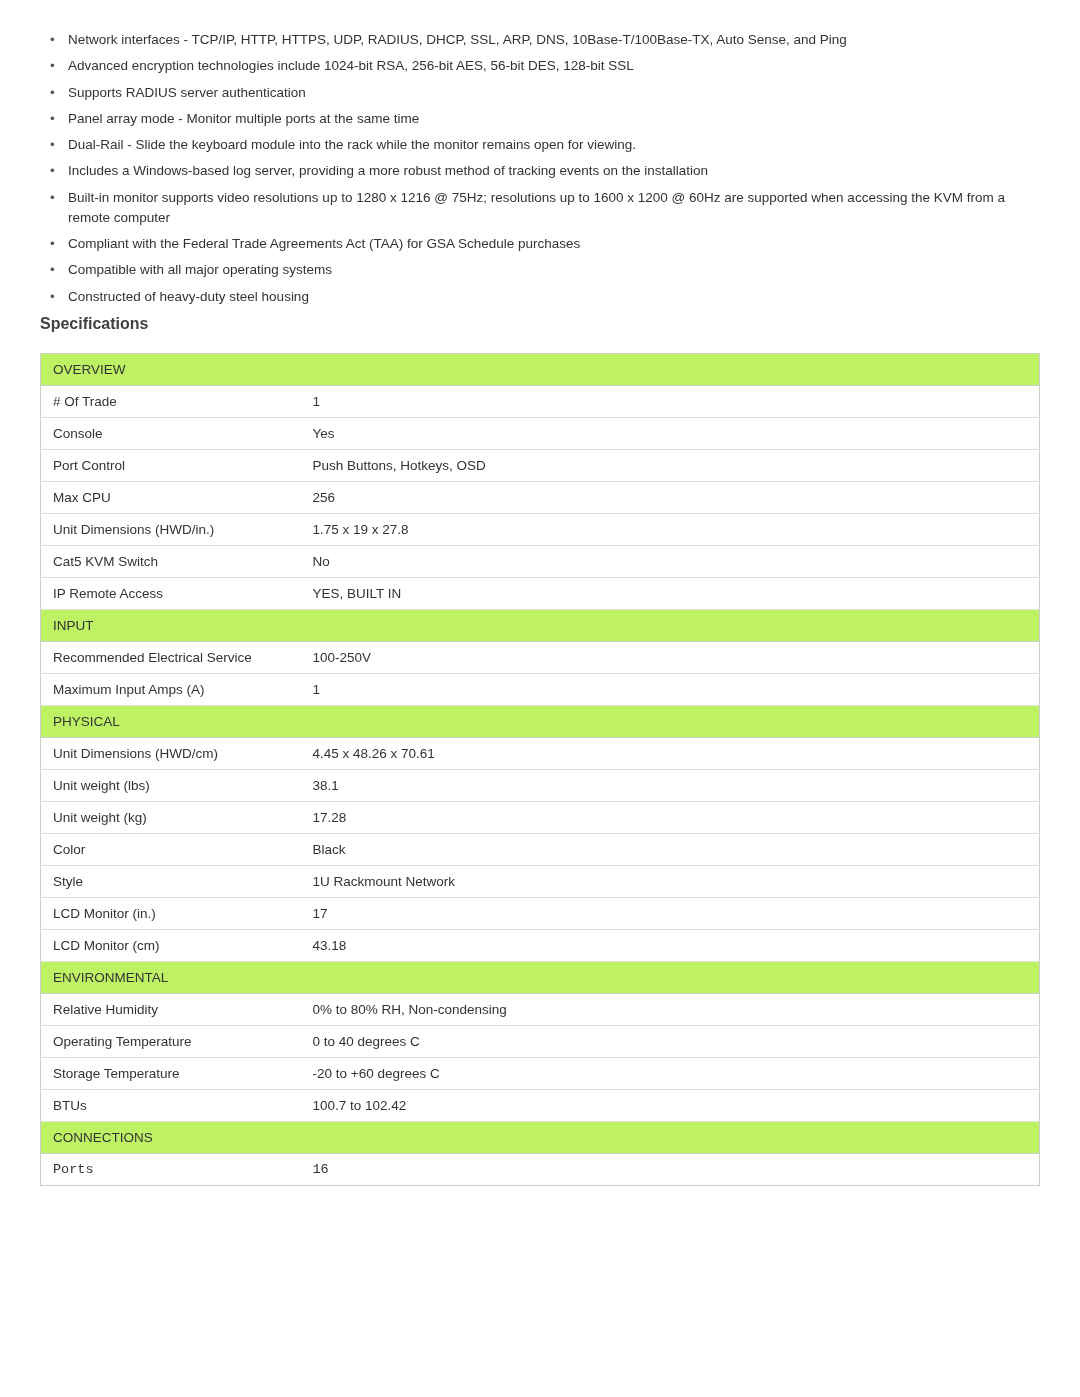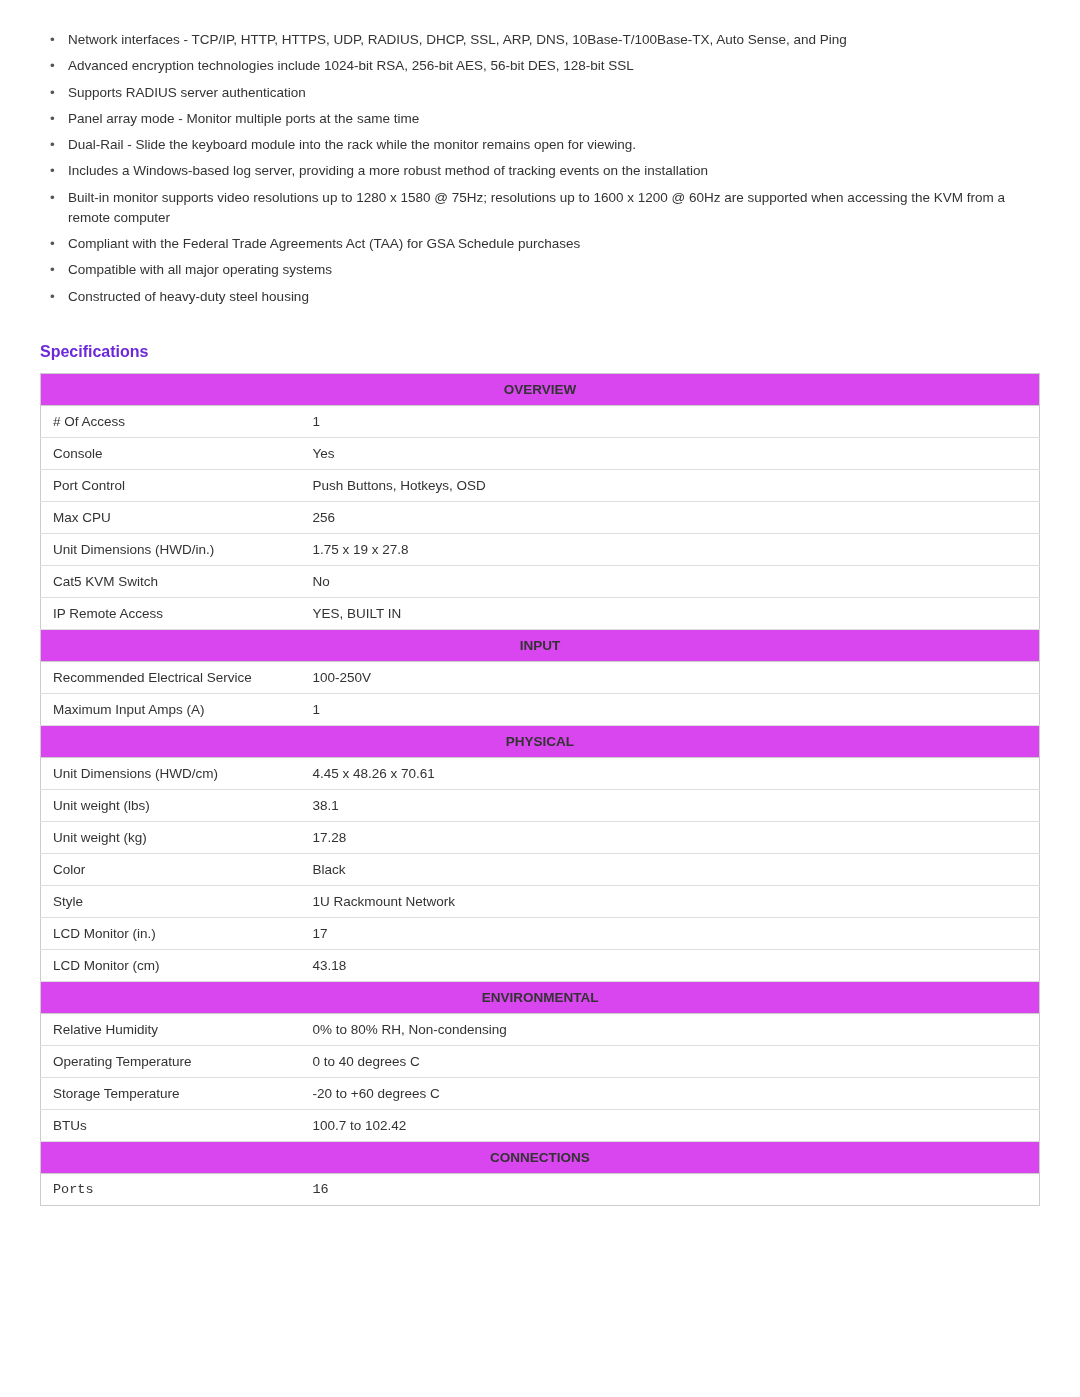--- a/index.html
+++ b/index.html
@@ -13,44 +13,44 @@
       font-size: 14px;
       color: #333;
       background: #fff;
       padding: 30px 40px;
       max-width: 1080px;
     }
 
     .bullet-list {
       list-style: none;
       padding-left: 10px;
-      margin-bottom: 36px;
+      margin-bottom: 8px;
     }
 
     .bullet-list li {
       position: relative;
       padding-left: 18px;
       margin-bottom: 6px;
       font-size: 13.5px;
       color: #333;
       line-height: 1.5;
     }
 
     .bullet-list li::before {
       content: "•";
       position: absolute;
       left: 0;
       color: #555;
     }
 
     .section-title {
-      color: #6d28d9;
+      color: #404040;
       font-size: 16px;
       font-weight: bold;
-      margin-bottom: 12px;
+      margin-bottom: 20px;
     }
 
     .specs-table {
       width: 100%;
       border-collapse: collapse;
       border: 1px solid #ccc;
     }
 
     .specs-table td {
       padding: 8px 12px;
@@ -58,26 +58,25 @@
       font-size: 13.5px;
       vertical-align: top;
     }
 
     .specs-table tr:last-child td {
       border-bottom: none;
       font-family: Liberation Mono, monospace;
     }
 
     .group-header td {
-      background: #d946ef;
-      font-weight: bold;
+      background: #bef264;
+      font-weight: normal;
       font-size: 13.5px;
       padding: 8px 12px;
       border-bottom: 1px solid #ccc;
-      text-align: center;
     }
 
     .spec-label {
       width: 260px;
       color: #333;
       font-weight: normal;
     }
 
     .spec-value {
       color: #333;
@@ -86,35 +85,35 @@
 </head>
 <body>
 
 <ul class="bullet-list">
 <li>Network interfaces - TCP/IP, HTTP, HTTPS, UDP, RADIUS, DHCP, SSL, ARP, DNS, 10Base-T/100Base-TX, Auto Sense, and Ping</li>
     <li>Advanced encryption technologies include 1024-bit RSA, 256-bit AES, 56-bit DES, 128-bit SSL</li>
     <li>Supports RADIUS server authentication</li>
     <li>Panel array mode - Monitor multiple ports at the same time</li>
     <li>Dual-Rail - Slide the keyboard module into the rack while the monitor remains open for viewing.</li>
     <li>Includes a Windows-based log server, providing a more robust method of tracking events on the installation</li>
-    <li>Built-in monitor supports video resolutions up to 1280 x 1580 @ 75Hz; resolutions up to 1600 x 1200 @ 60Hz are supported when accessing the KVM from a remote computer</li>
+    <li>Built-in monitor supports video resolutions up to 1280 x 1216 @ 75Hz; resolutions up to 1600 x 1200 @ 60Hz are supported when accessing the KVM from a remote computer</li>
     <li>Compliant with the Federal Trade Agreements Act (TAA) for GSA Schedule purchases</li>
     <li>Compatible with all major operating systems</li>
     <li>Constructed of heavy-duty steel housing</li>
   </ul>
 
 <h2 class="section-title">Specifications</h2>
 
 <table class="specs-table">
   <tbody id="specs-body">
   <tr class="group-header">
         <td colspan="2">OVERVIEW</td>
       </tr>
       <tr>
-        <td class="spec-label"># Of Access</td>
+        <td class="spec-label"># Of Trade</td>
         <td class="spec-value">1</td>
       </tr>
       <tr>
         <td class="spec-label">Console</td>
         <td class="spec-value">Yes</td>
       </tr>
       <tr>
         <td class="spec-label">Port Control</td>
         <td class="spec-value">Push Buttons, Hotkeys, OSD</td>
       </tr>

